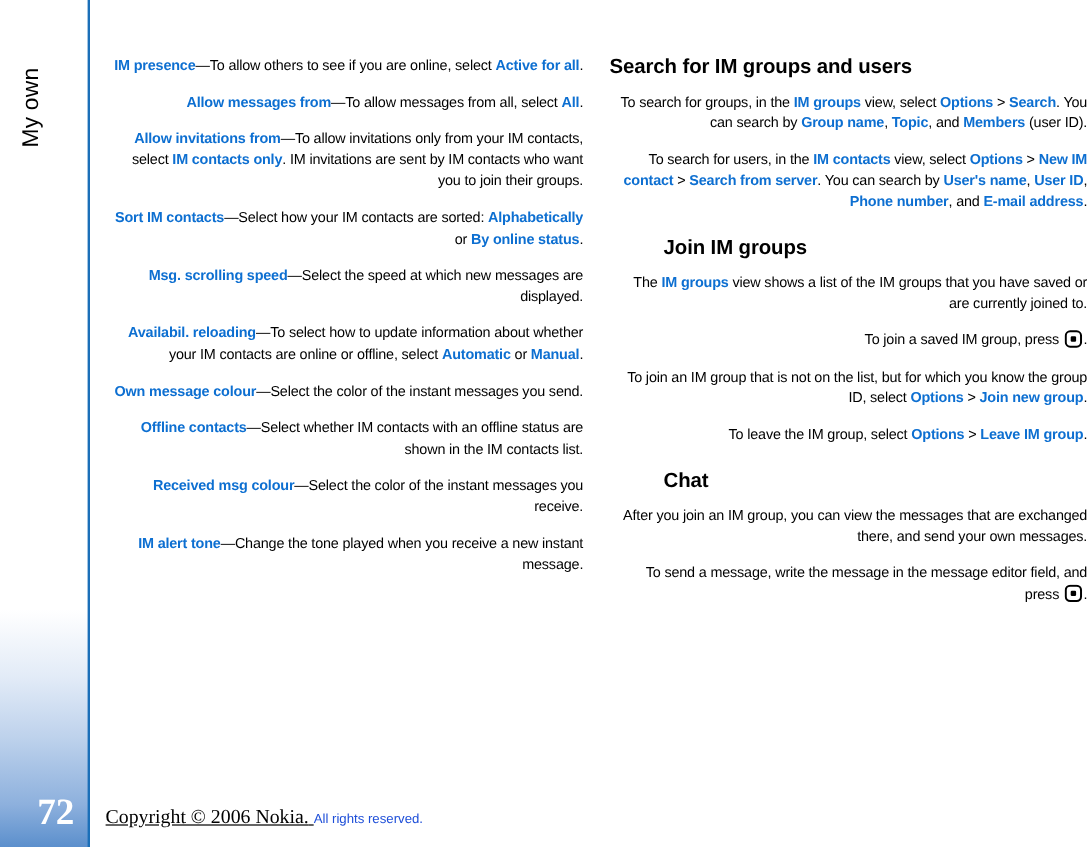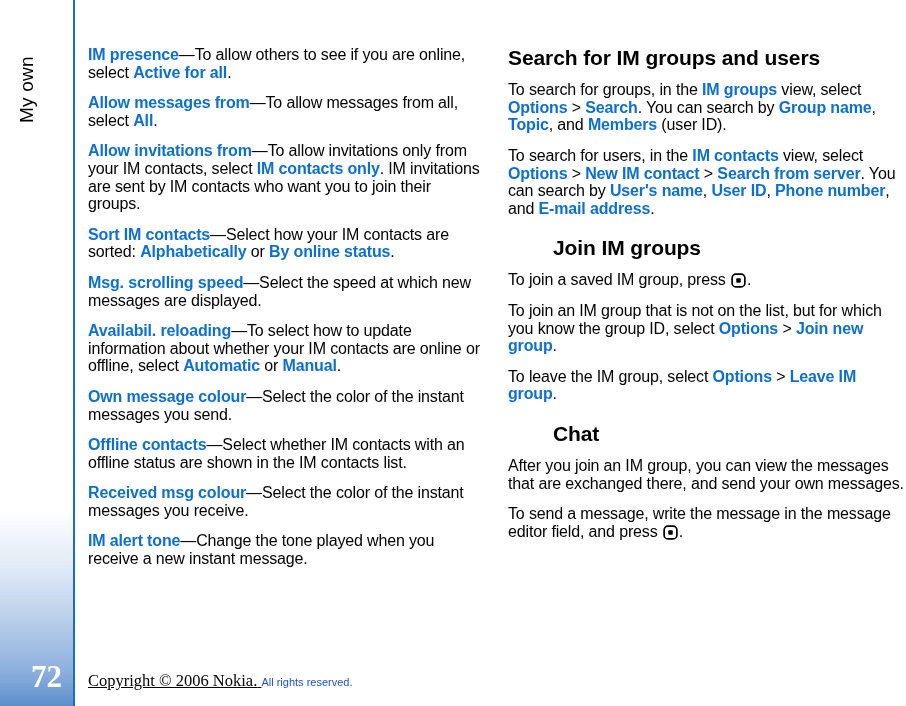--- a/index.html
+++ b/index.html
@@ -85,37 +85,38 @@
     position: absolute;
     top: 0;
     width: 398px;
   }
   .col-left  { left: 0; }
   .col-right { left: 420px; }
 
   h2.section-heading {
     margin: 0 0 11px 0;
     font-family: "Liberation Sans", sans-serif;
-    font-size: 21px;
+    font-size: 17px;
     font-weight: 700;
     color: #000000;
     letter-spacing: -0.1px;
     line-height: 1.15;
   }
   h2.section-heading.spaced {
     margin-top: 19px;
     margin-left: 45px;
   }
   p.para {
     margin: 0 0 13px 0;
     font-family: "Liberation Sans", sans-serif;
-    font-size: 16px;
+    font-size: 12px;
     line-height: 17.6px;
     color: #000000;
     letter-spacing: -0.15px;
+    text-align: right;
   }
   p.para:last-child { margin-bottom: 0; }
 
   .term {
     color: #0d6fd1;
     font-weight: 700;
   }
   .sep {
     color: #000000;
     font-weight: 400;
@@ -173,20 +174,21 @@
         <p class="para"><span class="term">Own message colour</span><span>—Select the color of the instant messages you send.</span></p>
         <p class="para"><span class="term">Offline contacts</span><span>—Select whether IM contacts with an offline status are shown in the IM contacts list.</span></p>
         <p class="para"><span class="term">Received msg colour</span><span>—Select the color of the instant messages you receive.</span></p>
         <p class="para"><span class="term">IM alert tone</span><span>—Change the tone played when you receive a new instant message.</span></p>
       </div>
     <div class="col col-right" id="col-right">
         <h2 class="section-heading">Search for IM groups and users</h2>
         <p class="para"><span>To search for groups, in the </span><span class="term">IM groups</span><span> view, select </span><span class="term">Options</span><span class="sep"> &gt; </span><span class="term">Search</span><span>. You can search by </span><span class="term">Group name</span><span>, </span><span class="term">Topic</span><span>, and </span><span class="term">Members</span><span> (user ID).</span></p>
         <p class="para"><span>To search for users, in the </span><span class="term">IM contacts</span><span> view, select </span><span class="term">Options</span><span class="sep"> &gt; </span><span class="term">New IM contact</span><span class="sep"> &gt; </span><span class="term">Search from server</span><span>. You can search by </span><span class="term">User's name</span><span>, </span><span class="term">User ID</span><span>, </span><span class="term">Phone number</span><span>, and </span><span class="term">E-mail address</span><span>.</span></p>
         <h2 class="section-heading spaced">Join IM groups</h2>
+        <p class="para"><span>The </span><span class="term">IM groups</span><span> view shows a list of the IM groups that you have saved or are currently joined to.</span></p>
         <p class="para"><span>To join a saved IM group, press </span><span class="scroll-key"><svg viewBox="0 0 16 16" width="15" height="15">
               <rect x="1.2" y="1.2" width="13.6" height="13.6" rx="4" ry="4" fill="#ffffff" stroke="#000000" stroke-width="1.8"></rect>
               <rect x="5.6" y="5.6" width="4.8" height="4.8" rx="1.1" ry="1.1" fill="#000000"></rect>
             </svg></span><span>.</span></p>
         <p class="para"><span>To join an IM group that is not on the list, but for which you know the group ID, select </span><span class="term">Options</span><span class="sep"> &gt; </span><span class="term">Join new group</span><span>.</span></p>
         <p class="para"><span>To leave the IM group, select </span><span class="term">Options</span><span class="sep"> &gt; </span><span class="term">Leave IM group</span><span>.</span></p>
         <h2 class="section-heading spaced">Chat</h2>
         <p class="para"><span>After you join an IM group, you can view the messages that are exchanged there, and send your own messages.</span></p>
         <p class="para"><span>To send a message, write the message in the message editor field, and press </span><span class="scroll-key"><svg viewBox="0 0 16 16" width="15" height="15">
               <rect x="1.2" y="1.2" width="13.6" height="13.6" rx="4" ry="4" fill="#ffffff" stroke="#000000" stroke-width="1.8"></rect>

